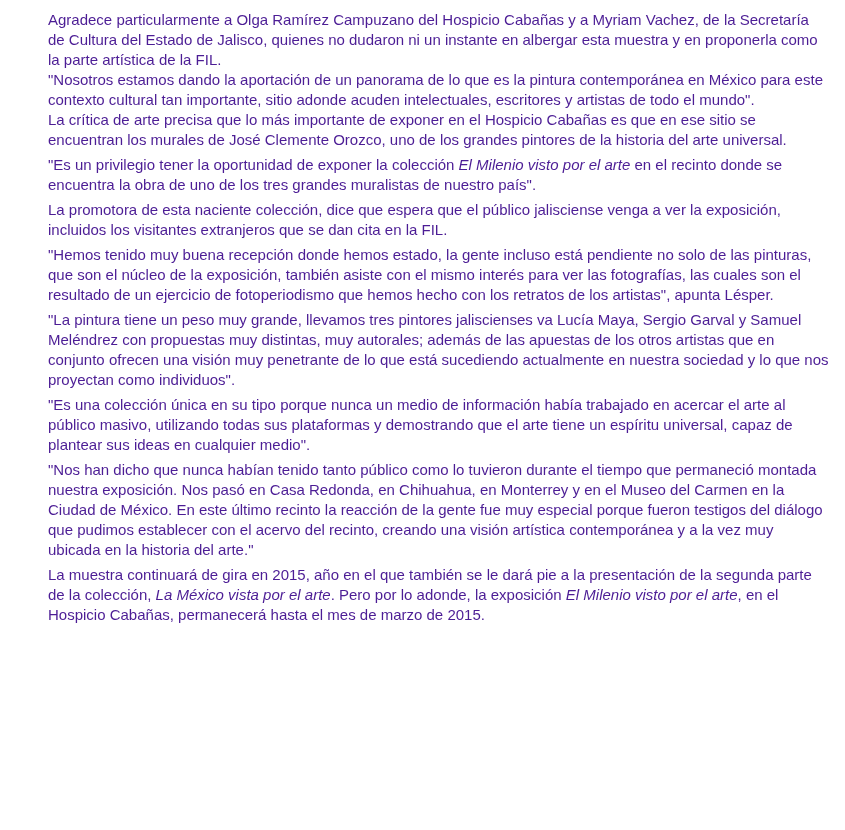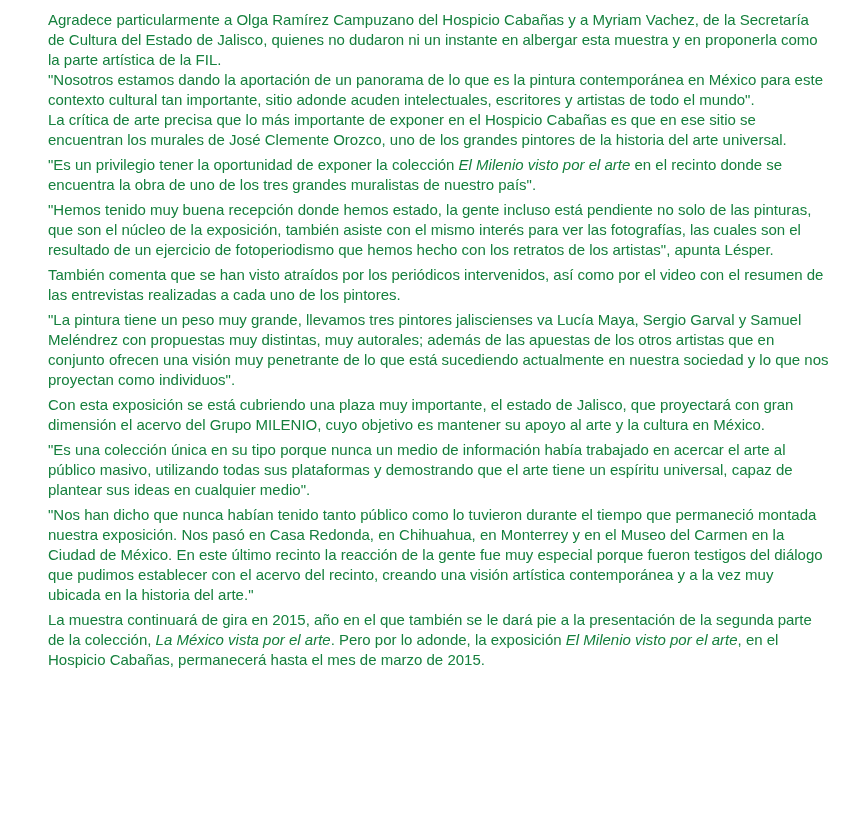--- a/index.html
+++ b/index.html
@@ -26,24 +26,23 @@
     margin: 0 0 5px 0;
     padding: 0;
   }
   .article-body em {
     font-style: italic;
   }
 </style>
 </head>
 <body>
 
-<div class="article-body" style="color: #15803d;">
+<div class="article-body" style="color: #4c1d95;">
 
 <p><span>Agradece particularmente a Olga Ramírez Campuzano del Hospicio Cabañas y a Myriam Vachez, de la Secretaría de Cultura del Estado de Jalisco, quienes no dudaron ni un instante en albergar esta muestra y en proponerla como la parte artística de la FIL.</span><br><span>"Nosotros estamos dando la aportación de un panorama de lo que es la pintura contemporánea en México para este contexto cultural tan importante, sitio adonde acuden intelectuales, escritores y artistas de todo el mundo".</span><br><span>La crítica de arte precisa que lo más importante de exponer en el Hospicio Cabañas es que en ese sitio se encuentran los murales de José Clemente Orozco, uno de los grandes pintores de la historia del arte universal.</span></p>
     <p><span>"Es un privilegio tener la oportunidad de exponer la colección </span><em>El Milenio visto por el arte</em><span> en el recinto donde se encuentra la obra de uno de los tres grandes muralistas de nuestro país".</span></p>
+    <p><span>La promotora de esta naciente colección, dice que espera que el público jalisciense venga a ver la exposición, incluidos los visitantes extranjeros que se dan cita en la FIL.</span></p>
     <p><span>"Hemos tenido muy buena recepción donde hemos estado, la gente incluso está pendiente no solo de las pinturas, que son el núcleo de la exposición, también asiste con el mismo interés para ver las fotografías, las cuales son el resultado de un ejercicio de fotoperiodismo que hemos hecho con los retratos de los artistas", apunta Lésper.</span></p>
-    <p><span>También comenta que se han visto atraídos por los periódicos intervenidos, así como por el video con el resumen de las entrevistas realizadas a cada uno de los pintores.</span></p>
     <p><span>"La pintura tiene un peso muy grande, llevamos tres pintores jaliscienses va Lucía Maya, Sergio Garval y Samuel Meléndrez con propuestas muy distintas, muy autorales; además de las apuestas de los otros artistas que en conjunto ofrecen una visión muy penetrante de lo que está sucediendo actualmente en nuestra sociedad y lo que nos proyectan como individuos".</span></p>
-    <p><span>Con esta exposición se está cubriendo una plaza muy importante, el estado de Jalisco, que proyectará con gran dimensión el acervo del Grupo MILENIO, cuyo objetivo es mantener su apoyo al arte y la cultura en México.</span></p>
     <p><span>"Es una colección única en su tipo porque nunca un medio de información había trabajado en acercar el arte al público masivo, utilizando todas sus plataformas y demostrando que el arte tiene un espíritu universal, capaz de plantear sus ideas en cualquier medio".</span></p>
     <p><span>"Nos han dicho que nunca habían tenido tanto público como lo tuvieron durante el tiempo que permaneció montada nuestra exposición. Nos pasó en Casa Redonda, en Chihuahua, en Monterrey y en el Museo del Carmen en la Ciudad de México. En este último recinto la reacción de la gente fue muy especial porque fueron testigos del diálogo que pudimos establecer con el acervo del recinto, creando una visión artística contemporánea y a la vez muy ubicada en la historia del arte."</span></p>
     <p><span>La muestra continuará de gira en 2015, año en el que también se le dará pie a la presentación de la segunda parte de la colección, </span><em>La México vista por el arte</em><span>. Pero por lo adonde, la exposición </span><em>El Milenio visto por el arte</em><span>, en el Hospicio Cabañas, permanecerá hasta el mes de marzo de 2015.</span></p>
   </div>
 
 </body></html>

